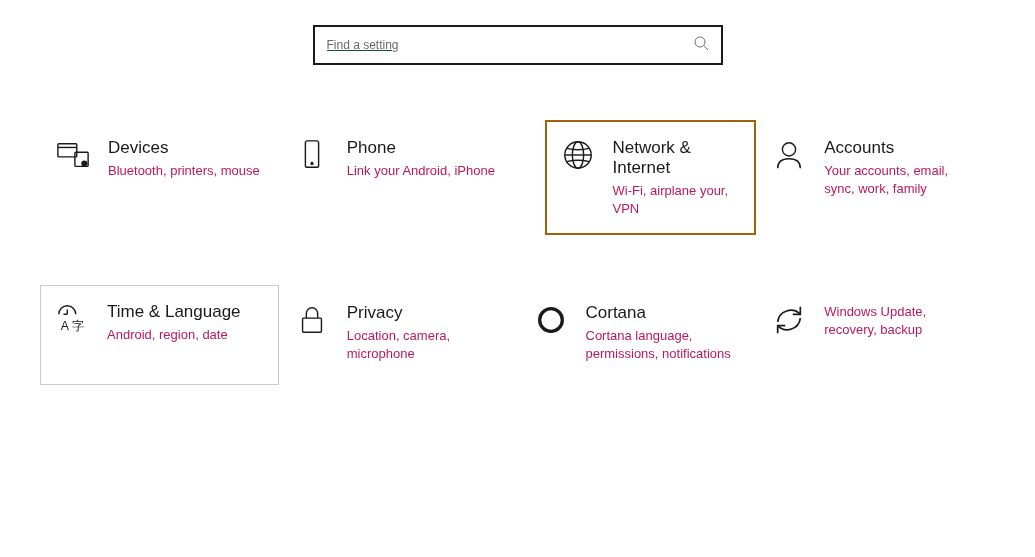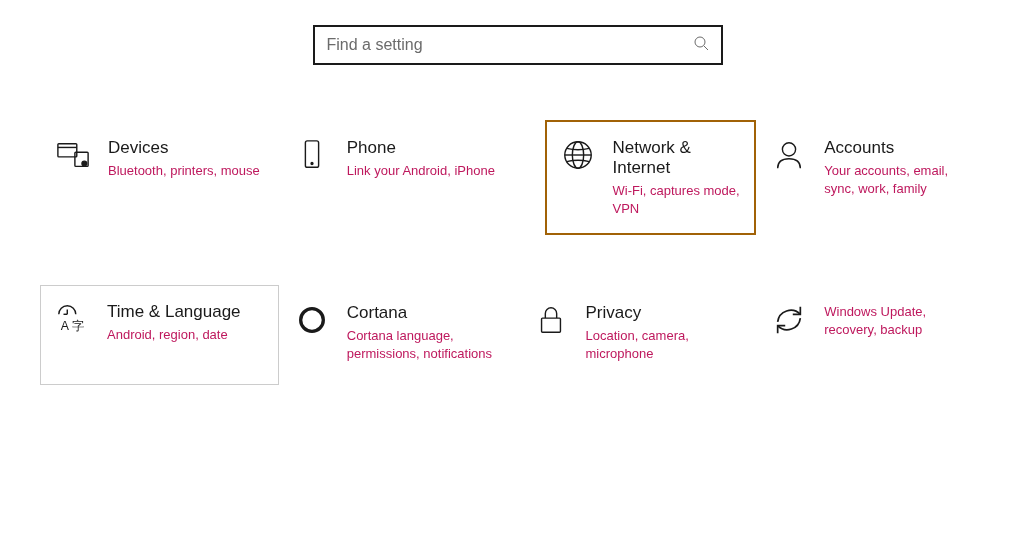--- a/index.html
+++ b/index.html
@@ -25,24 +25,25 @@
       height: 40px;
       border: 2px solid #1a1a1a;
       display: flex;
       align-items: center;
       justify-content: space-between;
       padding: 0 12px;
     }
     .search-input {
       border: none;
       outline: none;
-      font-size: 16px;
-      color: #a16207;
+      font-size: 12px;
+      color: #14532d;
       flex: 1;
       font-family: inherit;
+      text-decoration: underline;
     }
     .search-input::placeholder {
       color: #6b6b6b;
     }
     .search-icon {
       color: #6b6b6b;
       width: 16px;
       height: 16px;
     }
     @keyframes blink {
@@ -151,21 +152,21 @@
       <svg viewBox="0 0 36 36" fill="none" stroke="currentColor" stroke-width="1.5">
         <circle cx="18" cy="18" r="14"></circle>
         <ellipse cx="18" cy="18" rx="6" ry="14"></ellipse>
         <line x1="4" y1="18" x2="32" y2="18"></line>
         <path d="M6 11 Q18 14 30 11"></path>
         <path d="M6 25 Q18 22 30 25"></path>
       </svg>
     </span>
     <div class="tile-text">
       <div class="tile-title">Network &amp; Internet</div>
-      <div class="tile-desc">Wi-Fi, captures mode, VPN</div>
+      <div class="tile-desc">Wi-Fi, airplane your, VPN</div>
     </div>
   </div>
 
   <div class="tile">
     <span class="tile-icon">
       <svg viewBox="0 0 36 36" fill="none" stroke="currentColor" stroke-width="1.5">
         <circle cx="18" cy="12" r="7"></circle>
         <path d="M6 32 Q6 22 18 22 Q30 22 30 32"></path>
       </svg>
     </span>
@@ -187,40 +188,40 @@
     </span>
     <div class="tile-text">
       <div class="tile-title">Time &amp; Language</div>
       <div class="tile-desc">Android, region, date</div>
     </div>
   </div>
 
 
   <div class="tile">
     <span class="tile-icon">
+      <svg viewBox="0 0 36 36" fill="none" stroke="currentColor" stroke-width="1.5">
+        <rect x="8" y="16" width="20" height="15" rx="1"></rect>
+        <path d="M12 16 V11 A6 6 0 0 1 24 11 V16"></path>
+      </svg>
+    </span>
+    <div class="tile-text">
+      <div class="tile-title">Privacy</div>
+      <div class="tile-desc">Location, camera, microphone</div>
+    </div>
+  </div>
+
+  <div class="tile">
+    <span class="tile-icon">
       <svg viewBox="0 0 36 36" fill="none" stroke="currentColor" stroke-width="3.5">
         <circle cx="18" cy="18" r="12"></circle>
       </svg>
     </span>
     <div class="tile-text">
       <div class="tile-title">Cortana</div>
       <div class="tile-desc">Cortana language, permissions, notifications</div>
-    </div>
-  </div>
-
-  <div class="tile">
-    <span class="tile-icon">
-      <svg viewBox="0 0 36 36" fill="none" stroke="currentColor" stroke-width="1.5">
-        <rect x="8" y="16" width="20" height="15" rx="1"></rect>
-        <path d="M12 16 V11 A6 6 0 0 1 24 11 V16"></path>
-      </svg>
-    </span>
-    <div class="tile-text">
-      <div class="tile-title">Privacy</div>
-      <div class="tile-desc">Location, camera, microphone</div>
     </div>
   </div>
 
   <div class="tile">
     <span class="tile-icon">
       <svg viewBox="0 0 36 36" fill="none" stroke="currentColor" stroke-width="1.8">
         <path d="M30 12 A14 14 0 0 0 6 20"></path>
         <polyline points="30,4 30,12 22,12" fill="none"></polyline>
         <path d="M6 24 A14 14 0 0 0 30 16"></path>
         <polyline points="6,32 6,24 14,24" fill="none"></polyline>

